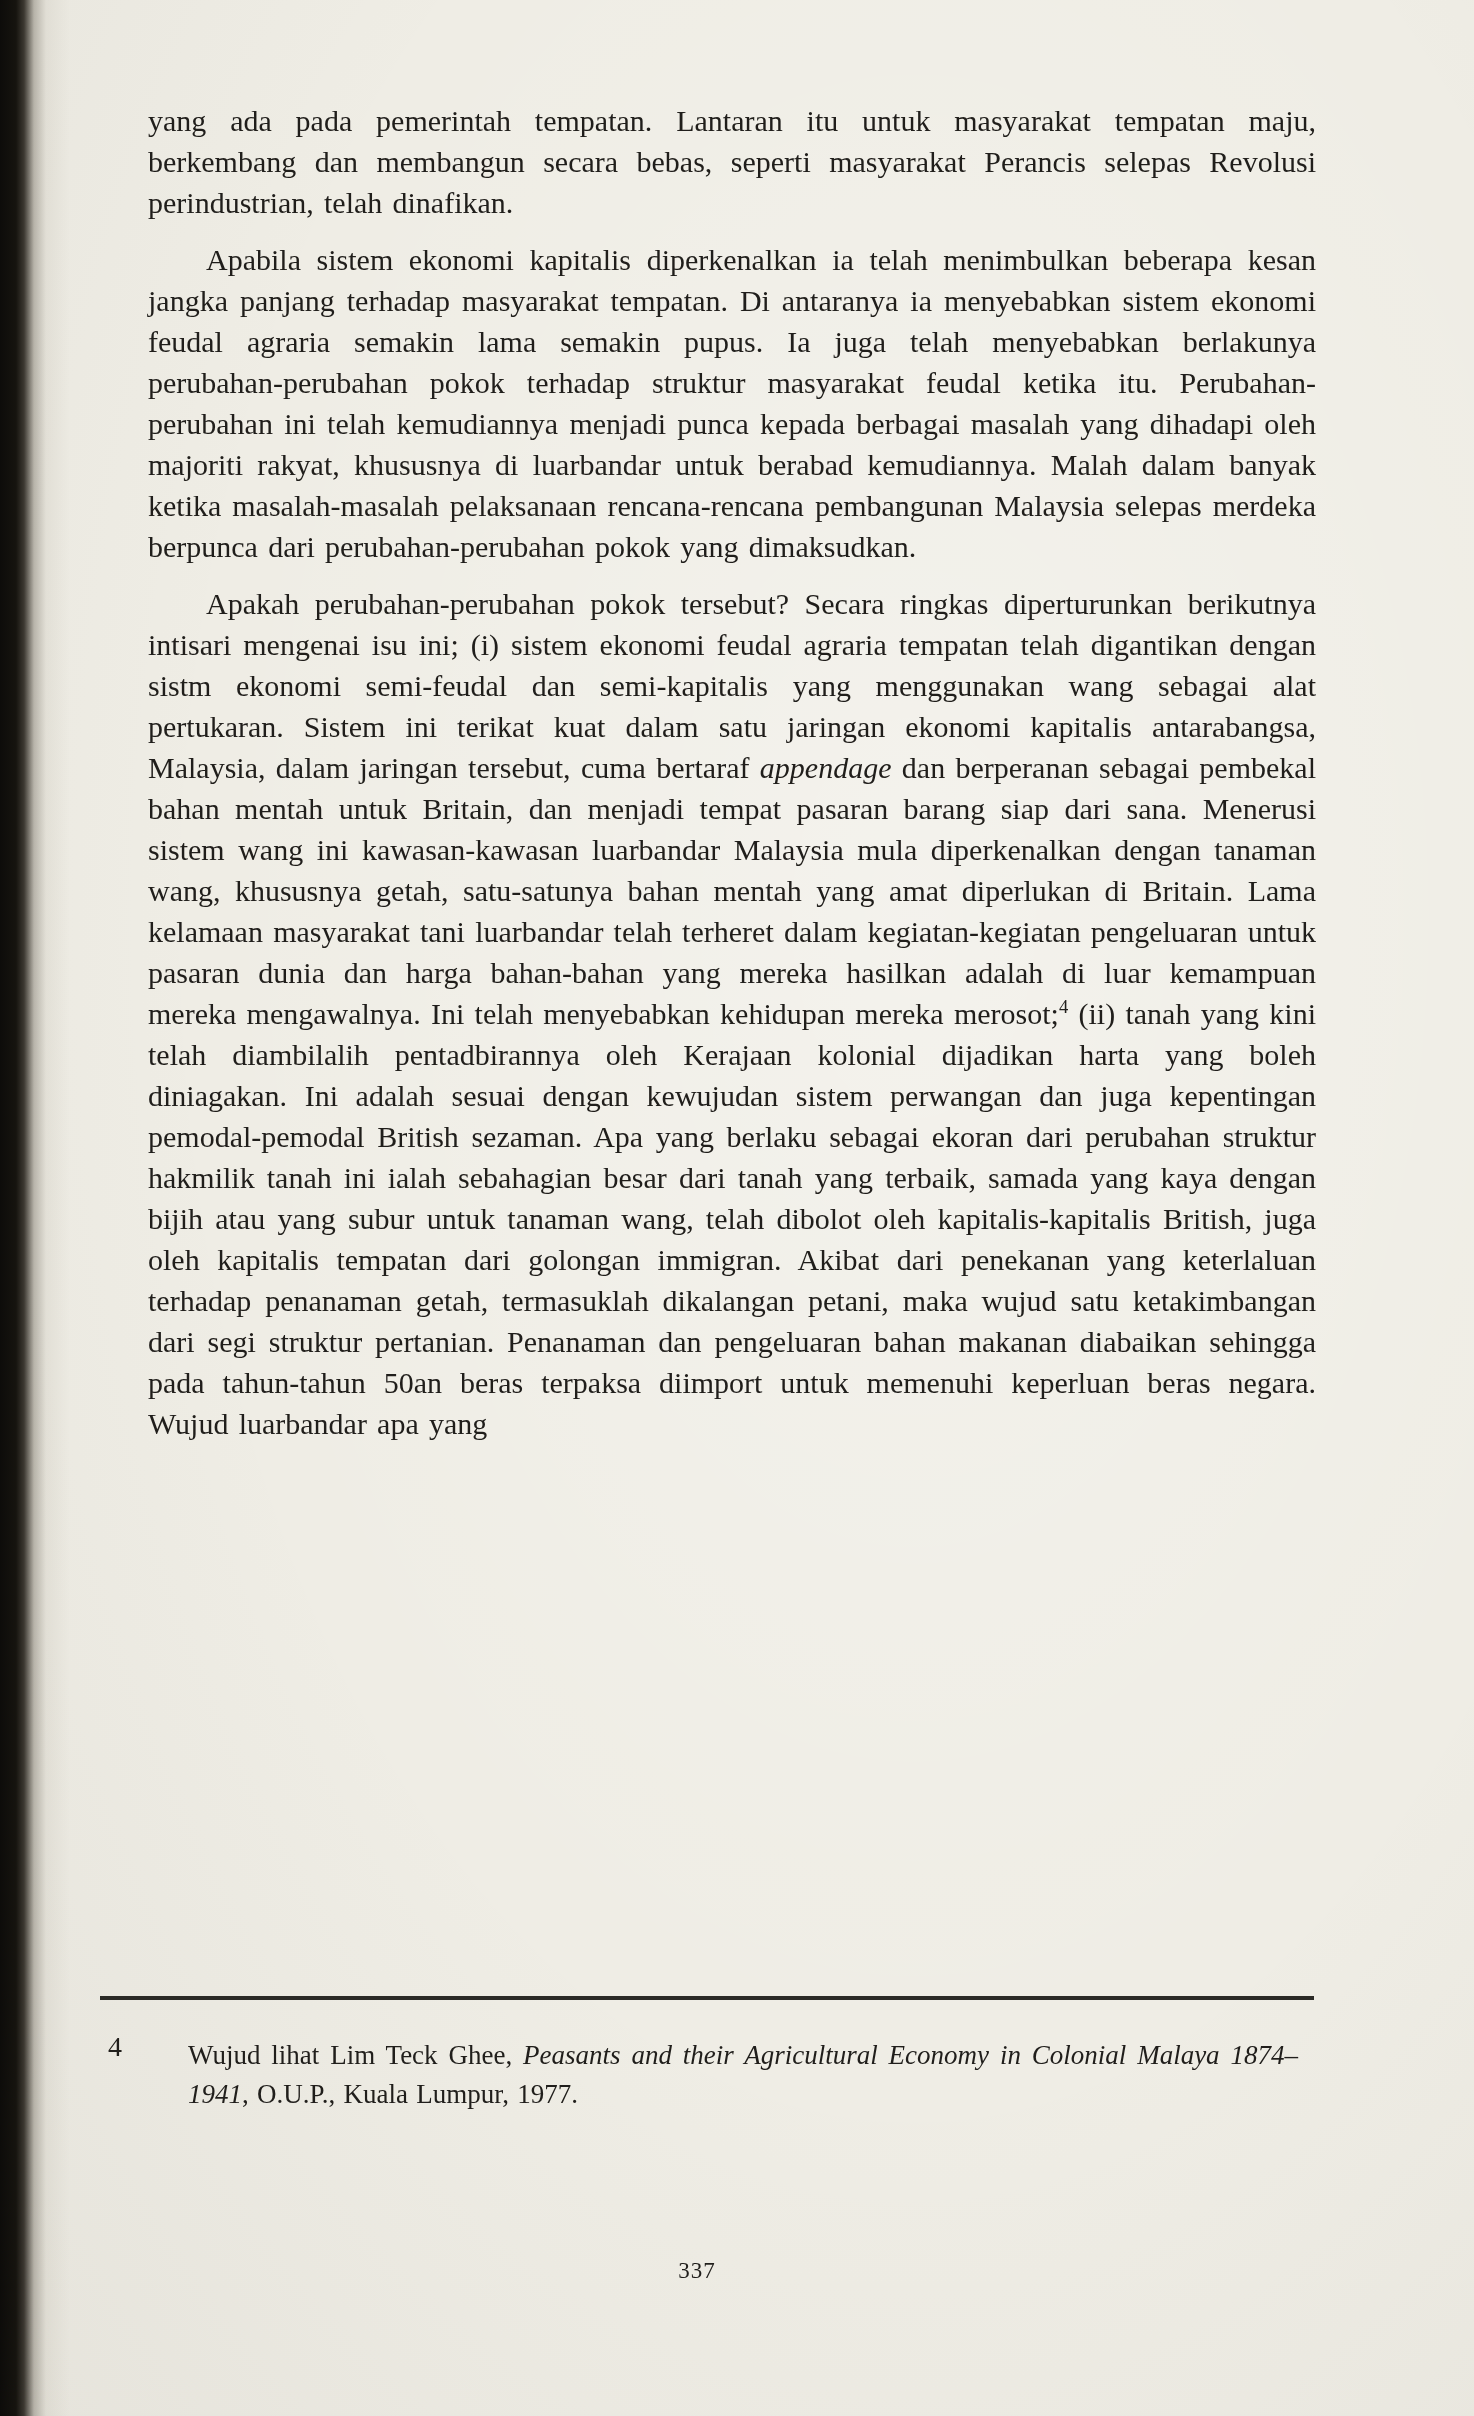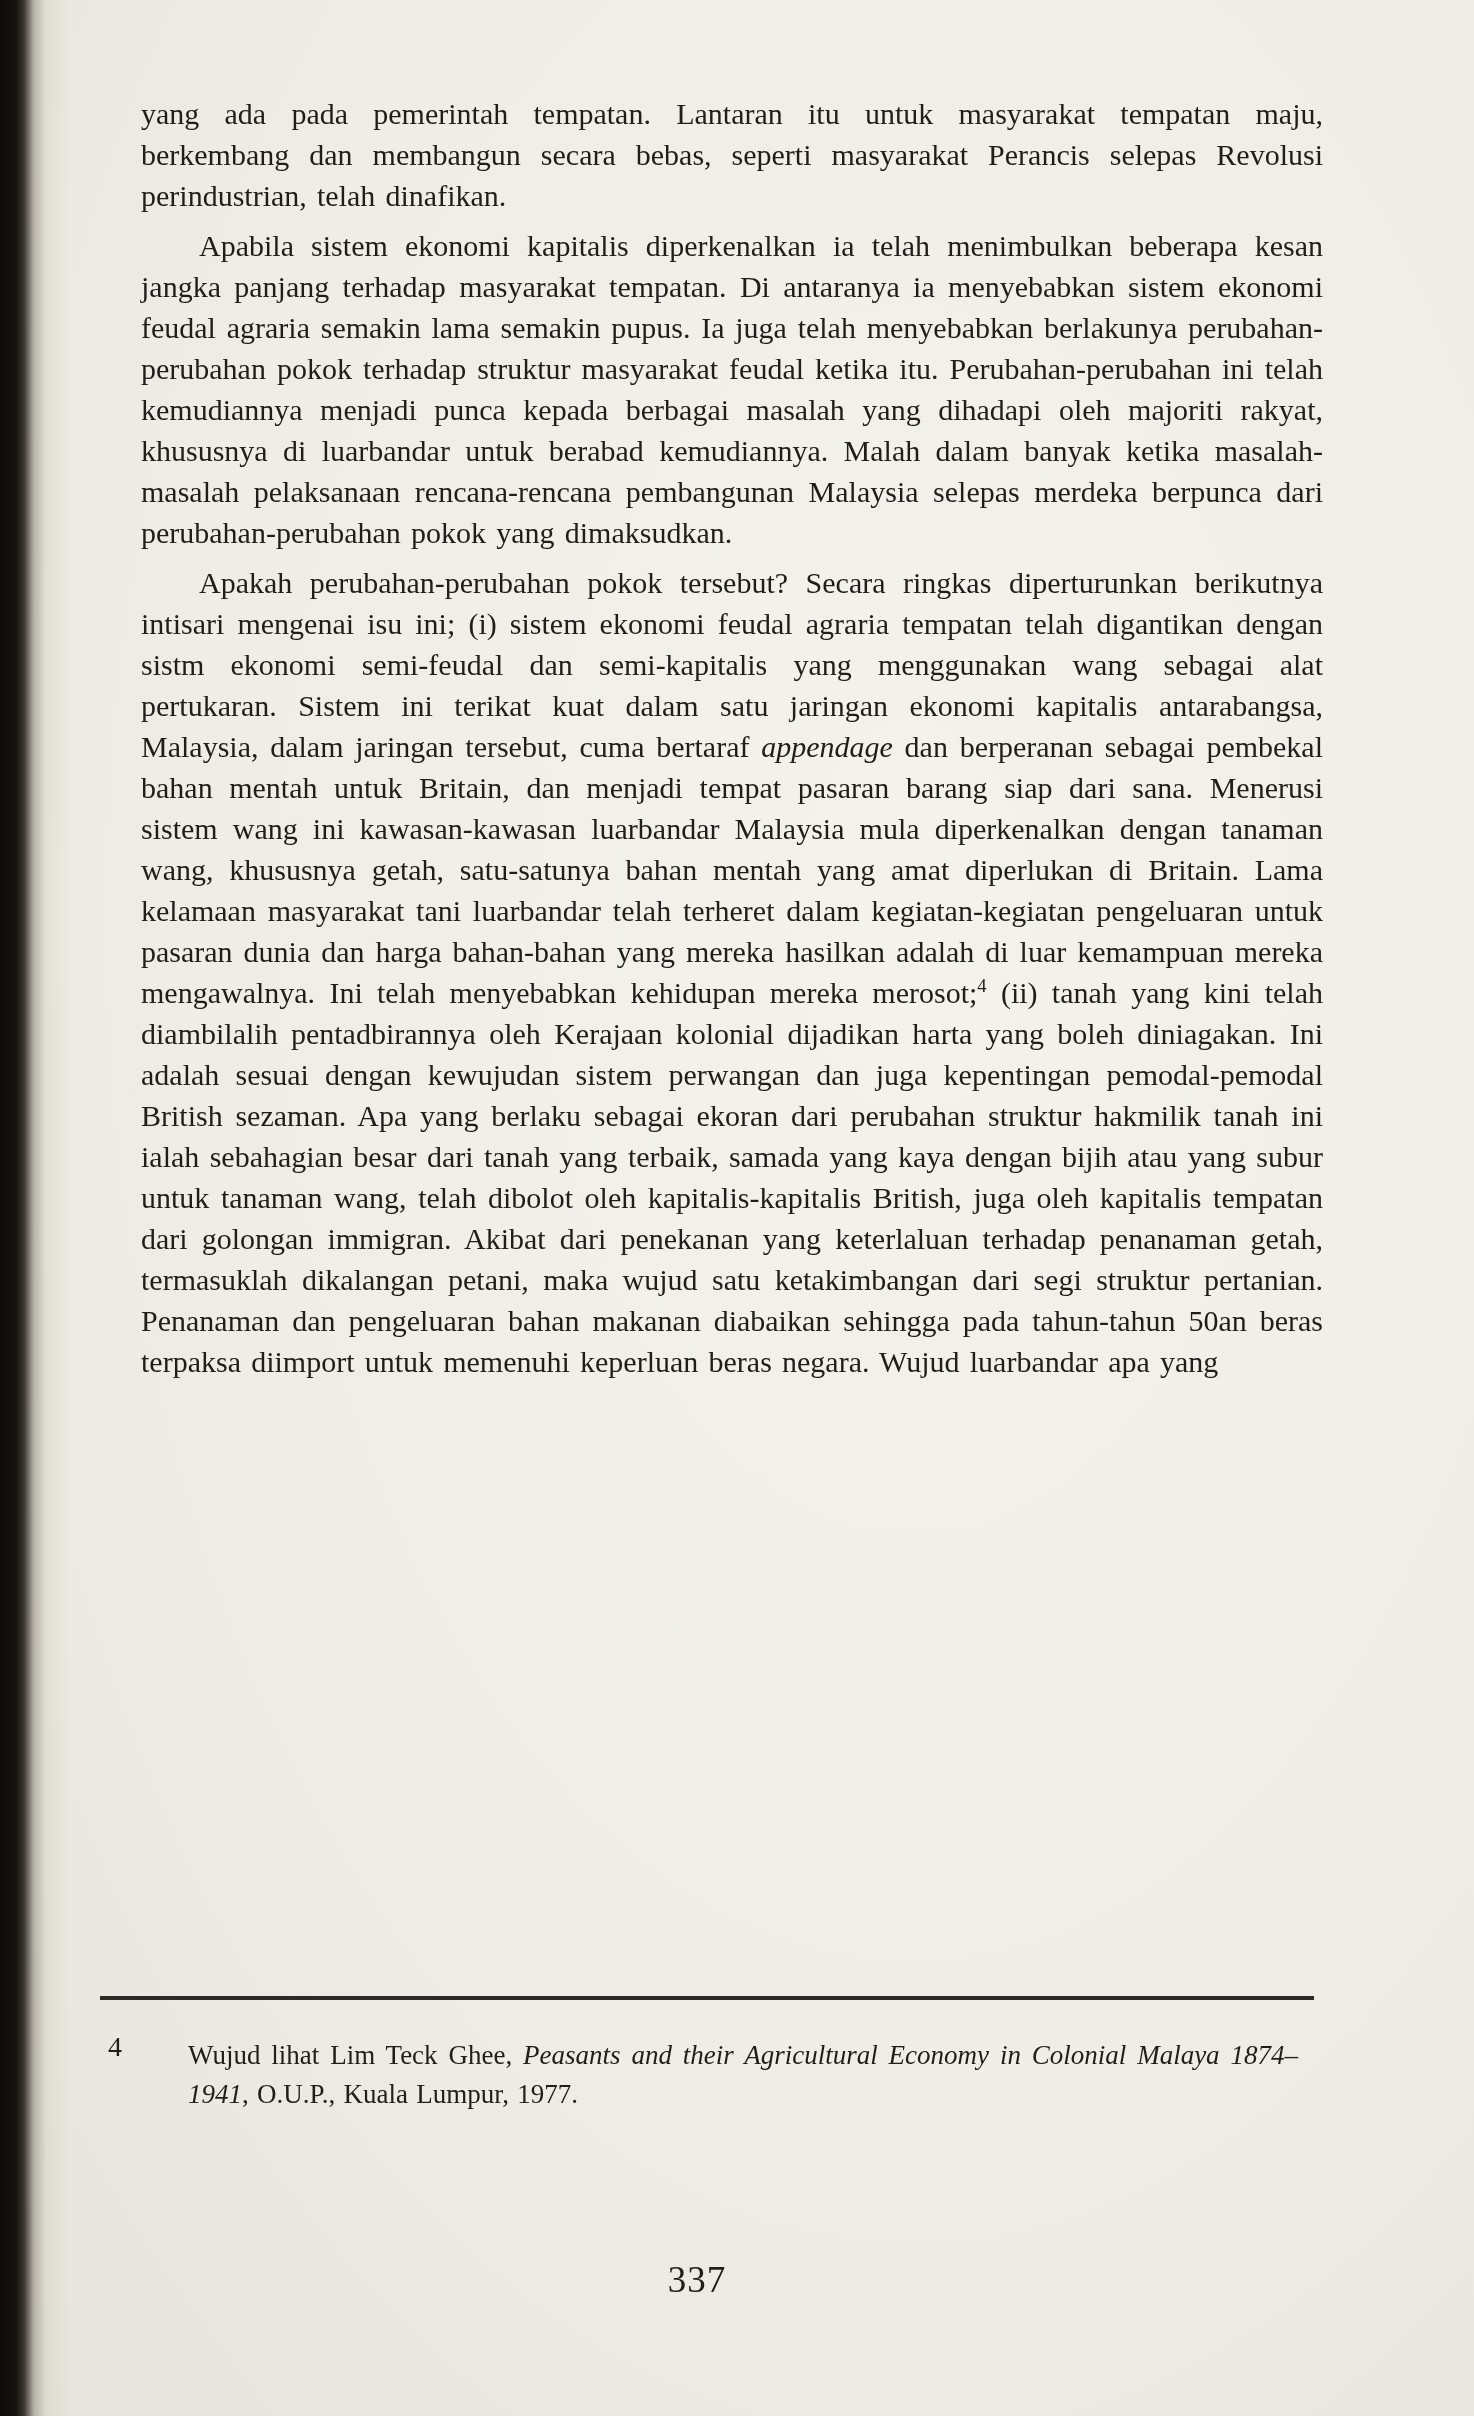--- a/index.html
+++ b/index.html
@@ -37,21 +37,21 @@
     position: absolute;
     left: 132px;
     top: 84px;
     width: 1200px;
     font-size: 30px;
     line-height: 41px;
     text-align: justify;
     word-spacing: 0.09em;
   }
   .text-block p {
-    margin: 9px;
+    margin: 16px;
   }
   .para.indent {
     text-indent: 58px;
   }
   .para em, .footnote em {
     font-style: italic;
   }
   .fn-ref {
     font-size: 0.62em;
     vertical-align: super;
@@ -87,21 +87,21 @@
     line-height: 39px;
     text-align: justify;
     word-spacing: 0.06em;
   }
   .page-number {
     position: absolute;
     left: 0;
     right: 80px;
     top: 2258px;
     text-align: center;
-    font-size: 37px;
+    font-size: 23px;
     letter-spacing: 1px;
   }
 </style>
 </head>
 <body>
 
 <div class="page">
 
   <div class="binding-edge"></div>
 

